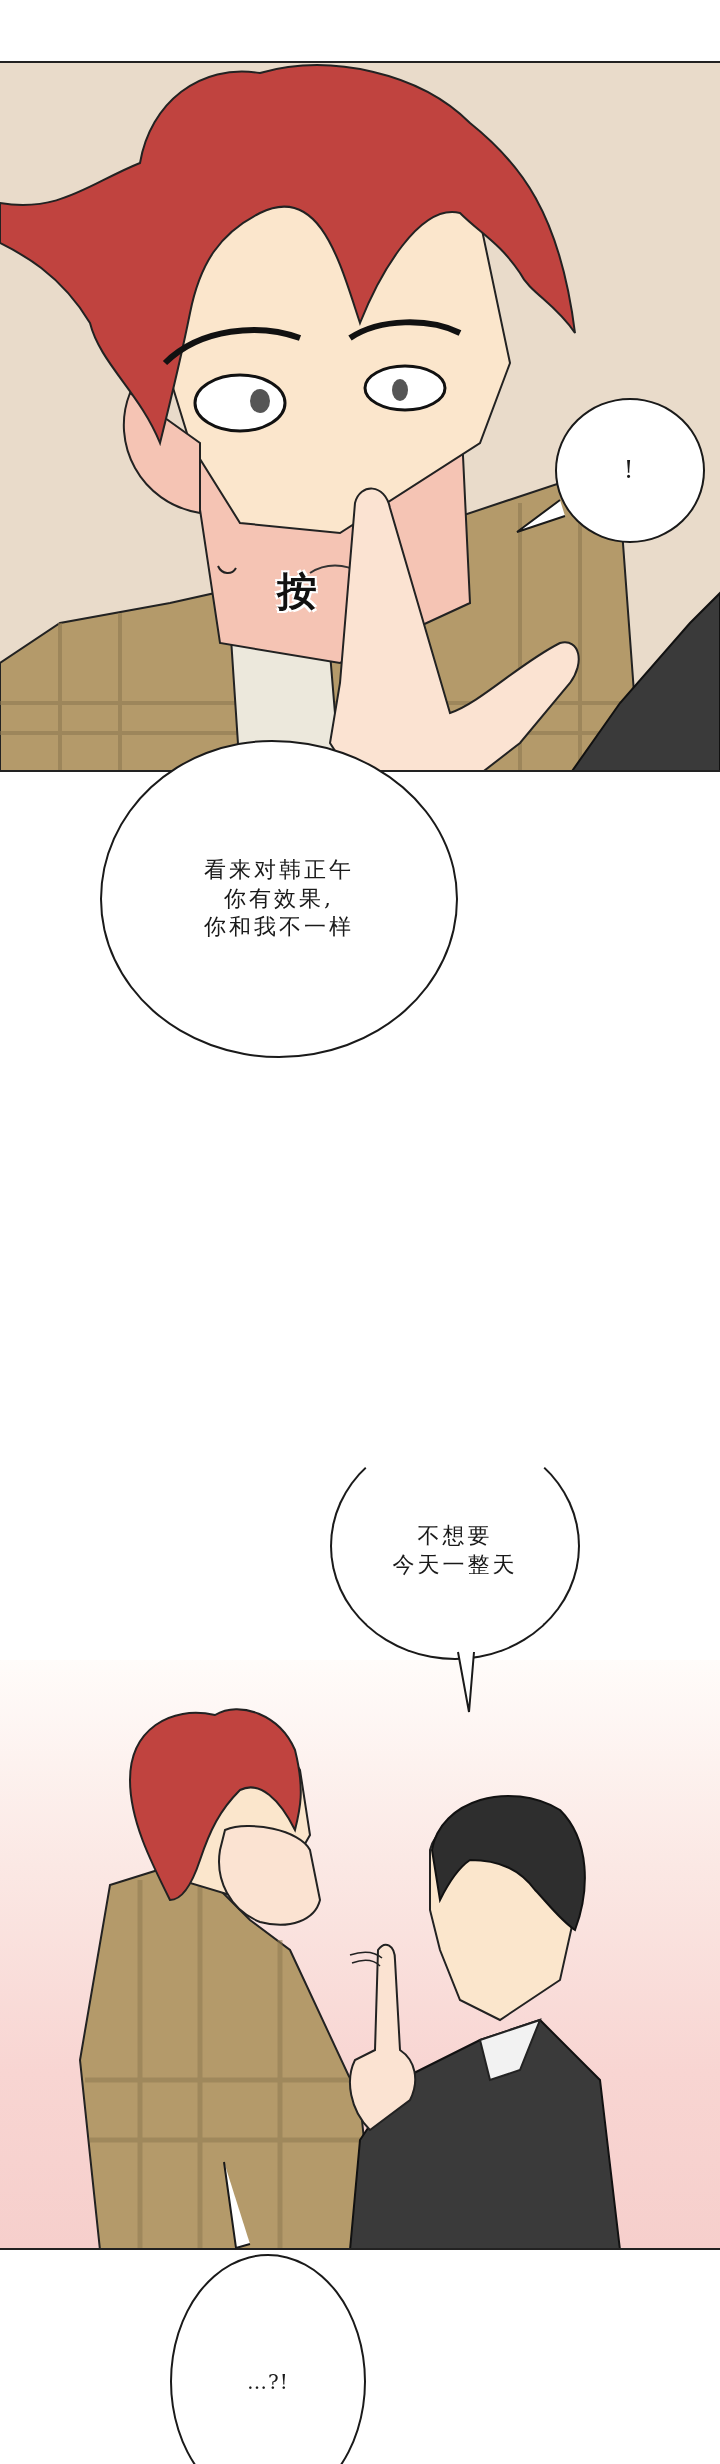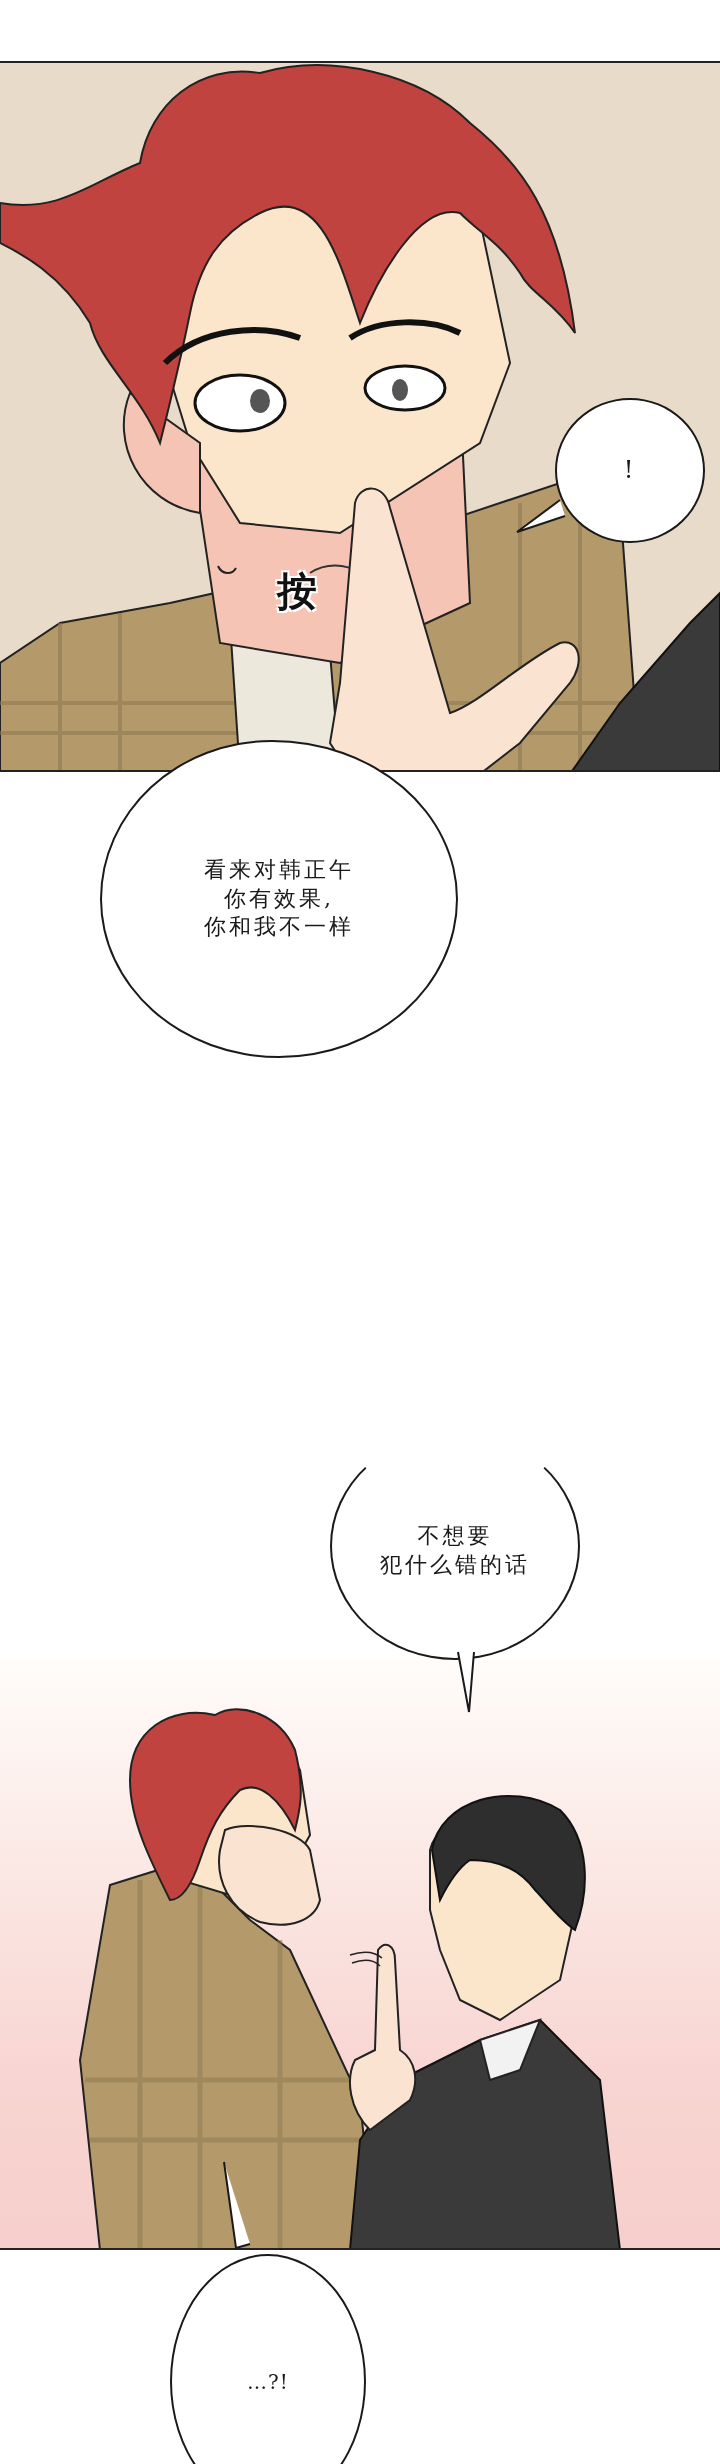--- a/index.html
+++ b/index.html
@@ -95,21 +95,21 @@
   </div>
 
   <div class="bubble" style="left:100px; top:740px; width:358px; height:318px; border-radius:48% 52% 50% 50% / 50% 50% 50% 50%;text-align:center;">
     <span class="bubble-text">看来对韩正午
 你有效果,
 你和我不一样</span>
   </div>
 
   <div class="bubble" style="left:330px; top:1432px; width:250px; height:228px; border-top-color: transparent;">
     <span class="bubble-text" style="margin-top:10px;">不想要
-犯什么错的话</span>
+今天一整天</span>
   </div>
   <svg class="tail" width="40" height="70" style="left:452px; top:1650px; z-index:2;">
     <path d="M6 2 L17 62 L22 2" fill="#fff" stroke="#1a1a1a" stroke-width="2"></path>
   </svg>
 
   <div class="panel-2">
     <svg width="720" height="590" viewBox="0 0 720 590">
 
       <path d="M110 225 L190 200 L250 260 L290 290 L360 440 L375 590 L100 590 L80 400 Z" fill="#b49a6a" stroke="#222" stroke-width="2"></path>
       <g stroke="#8f7a52" stroke-width="5" opacity="0.55">

